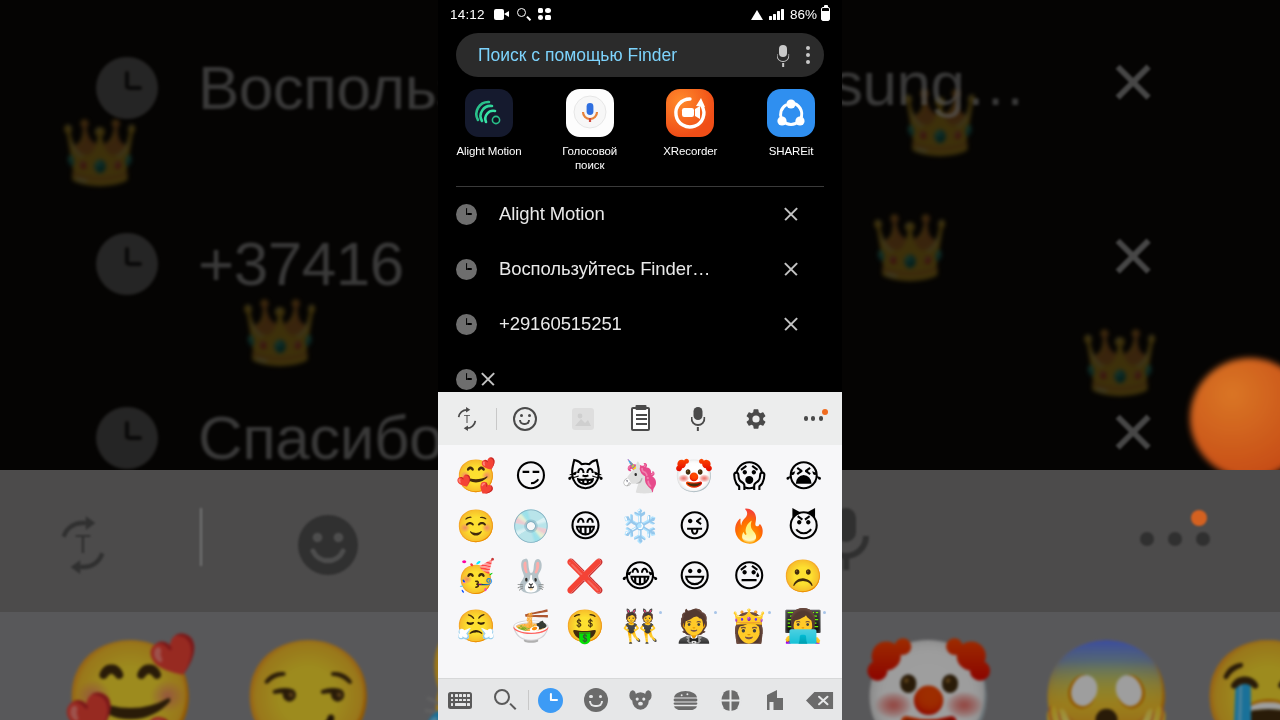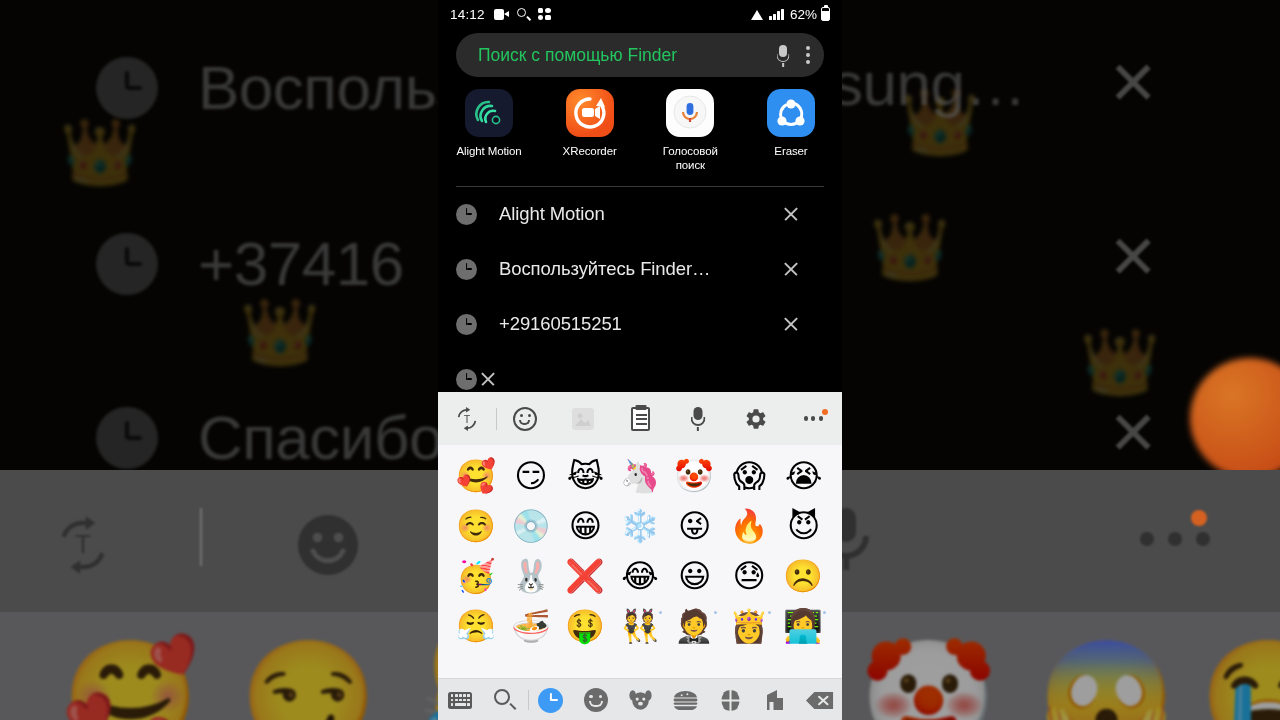--- a/index.html
+++ b/index.html
@@ -193,21 +193,21 @@
 
   
   .searchbar-wrap { padding: 5px 18px 0 18px; position: relative; }
   .searchbar {
     height: 44px; border-radius: 22px;
     background: #2b2b2b;
     display: flex; align-items: center;
     padding: 0 14px 0 22px;
   }
   .search-placeholder {
-    flex: 1; color: #22c55e; font-size: 17.5px;
+    flex: 1; color: #7dd3fc; font-size: 17.5px;
     white-space: nowrap; overflow: hidden;
   }
   .ico-mic {
     width: 14px; height: 21px; position: relative; flex: none; margin-right: 16px;
   }
   .ico-mic::before {
     content: ""; position: absolute; left: 50%; top: 0;
     transform: translateX(-50%);
     width: 8px; height: 12px; background: #c9c9c9; border-radius: 4px;
   }
@@ -527,21 +527,21 @@
       </div>
       <div class="sb-spacer"></div>
       <div class="sb-right">
         <span class="ico-wifi"></span>
         <span class="ico-signal">
             <i></i>
             <i></i>
             <i></i>
             <i></i>
           </span>
-        <span class="sb-batt-text">62%</span>
+        <span class="sb-batt-text">86%</span>
         <span class="ico-battery"></span>
       </div>
     </div>
 
     <div class="searchbar-wrap">
       <div class="searchbar">
         <div class="search-placeholder">Поиск с помощью Finder</div>
         <span class="ico-mic">
             <span class="mic-stem"></span>
           </span>
@@ -561,56 +561,56 @@
             <path d="M6 24 A12 12 0 0 1 17 6" stroke="#29c08a" stroke-width="2.6" fill="none" stroke-linecap="round"></path>
             <path d="M10 25 A10 10 0 0 1 20 10" stroke="#2fd69a" stroke-width="2.6" fill="none" stroke-linecap="round"></path>
             <path d="M14 26 A8 8 0 0 1 23 15" stroke="#38e3a6" stroke-width="2.6" fill="none" stroke-linecap="round"></path>
             <circle cx="24" cy="24" r="3.6" fill="#0f1422" stroke="#29c08a" stroke-width="1.6"></circle>
           </svg>
         </div>
         <div class="app-label">Alight Motion</div>
       </div>
 
       <div class="app-item">
+        <div class="app-icon ai-voice">
+          <svg width="44" height="44" viewBox="0 0 44 44">
+            <circle cx="22" cy="21" r="16" fill="#f7f7f7" stroke="#e6e6e6" stroke-width="1"></circle>
+            <rect x="18.6" y="12" width="6.8" height="12" rx="3.4" fill="#2f6fe0"></rect>
+            <path d="M15 21 A7 7 0 0 0 29 21" stroke="#e8833a" stroke-width="2.2" fill="none"></path>
+            <rect x="20.9" y="27" width="2.2" height="4" fill="#d24a3c"></rect>
+          </svg>
+        </div>
+        <div class="app-label">Голосовой поиск</div>
+      </div>
+
+      <div class="app-item">
         <div class="app-icon ai-xrec">
           <svg width="36" height="36" viewBox="0 0 36 36">
             <path d="M18 4 A14 14 0 1 0 30 11" stroke="#fff" stroke-width="3.4" fill="none" stroke-linecap="round"></path>
             <polygon points="29,3 33,12 24,11" fill="#fff"></polygon>
             <rect x="10" y="13" width="12" height="9" rx="2.2" fill="#fff"></rect>
             <polygon points="23,14 28,11 28,24 23,21" fill="#fff"></polygon>
           </svg>
         </div>
         <div class="app-label">XRecorder</div>
-      </div>
-
-      <div class="app-item">
-        <div class="app-icon ai-voice">
-          <svg width="44" height="44" viewBox="0 0 44 44">
-            <circle cx="22" cy="21" r="16" fill="#f7f7f7" stroke="#e6e6e6" stroke-width="1"></circle>
-            <rect x="18.6" y="12" width="6.8" height="12" rx="3.4" fill="#2f6fe0"></rect>
-            <path d="M15 21 A7 7 0 0 0 29 21" stroke="#e8833a" stroke-width="2.2" fill="none"></path>
-            <rect x="20.9" y="27" width="2.2" height="4" fill="#d24a3c"></rect>
-          </svg>
-        </div>
-        <div class="app-label">Голосовой поиск</div>
       </div>
 
 
       <div class="app-item">
         <div class="app-icon ai-shareit">
           <svg width="36" height="36" viewBox="0 0 36 36">
             <path d="M18 8 A11 11 0 0 1 27.5 24" stroke="#fff" stroke-width="3" fill="none" stroke-linecap="round"></path>
             <path d="M8.5 24 A11 11 0 0 1 13 10" stroke="#fff" stroke-width="3" fill="none" stroke-linecap="round"></path>
             <path d="M10 26 A11 11 0 0 0 26 26" stroke="#fff" stroke-width="3" fill="none" stroke-linecap="round"></path>
             <circle cx="18" cy="9" r="4.6" fill="#fff"></circle>
             <circle cx="9" cy="26" r="4.6" fill="#fff"></circle>
             <circle cx="27" cy="26" r="4.6" fill="#fff"></circle>
           </svg>
         </div>
-        <div class="app-label">Eraser</div>
+        <div class="app-label">SHAREit</div>
       </div>
     </div>
 
     <div class="divider-line"></div>
 
     <div class="history">
       <div class="hist-item">
         <span class="hist-clock"></span>
         <span class="hist-text">Alight Motion</span>
         <span class="hist-x"></span>

